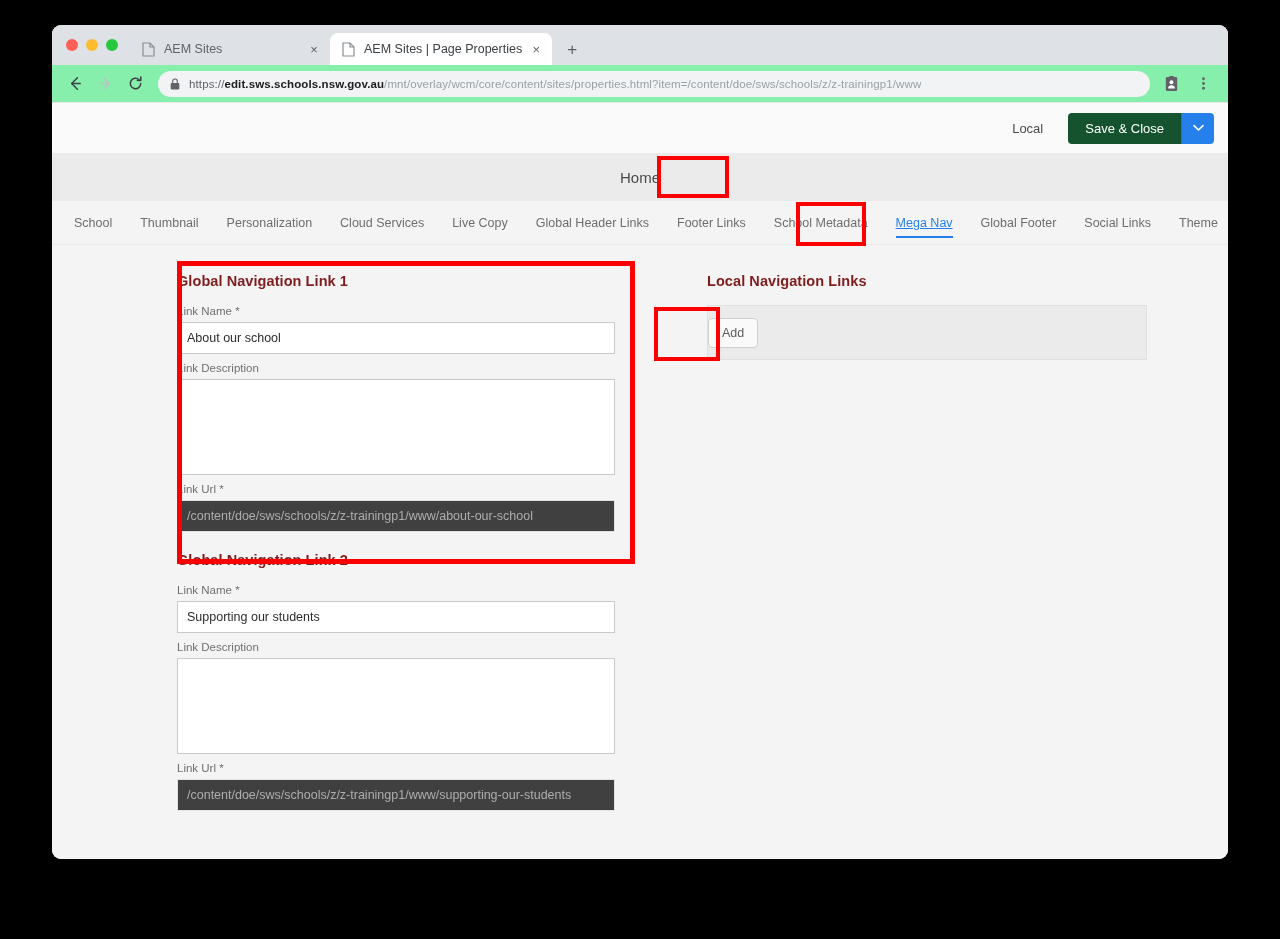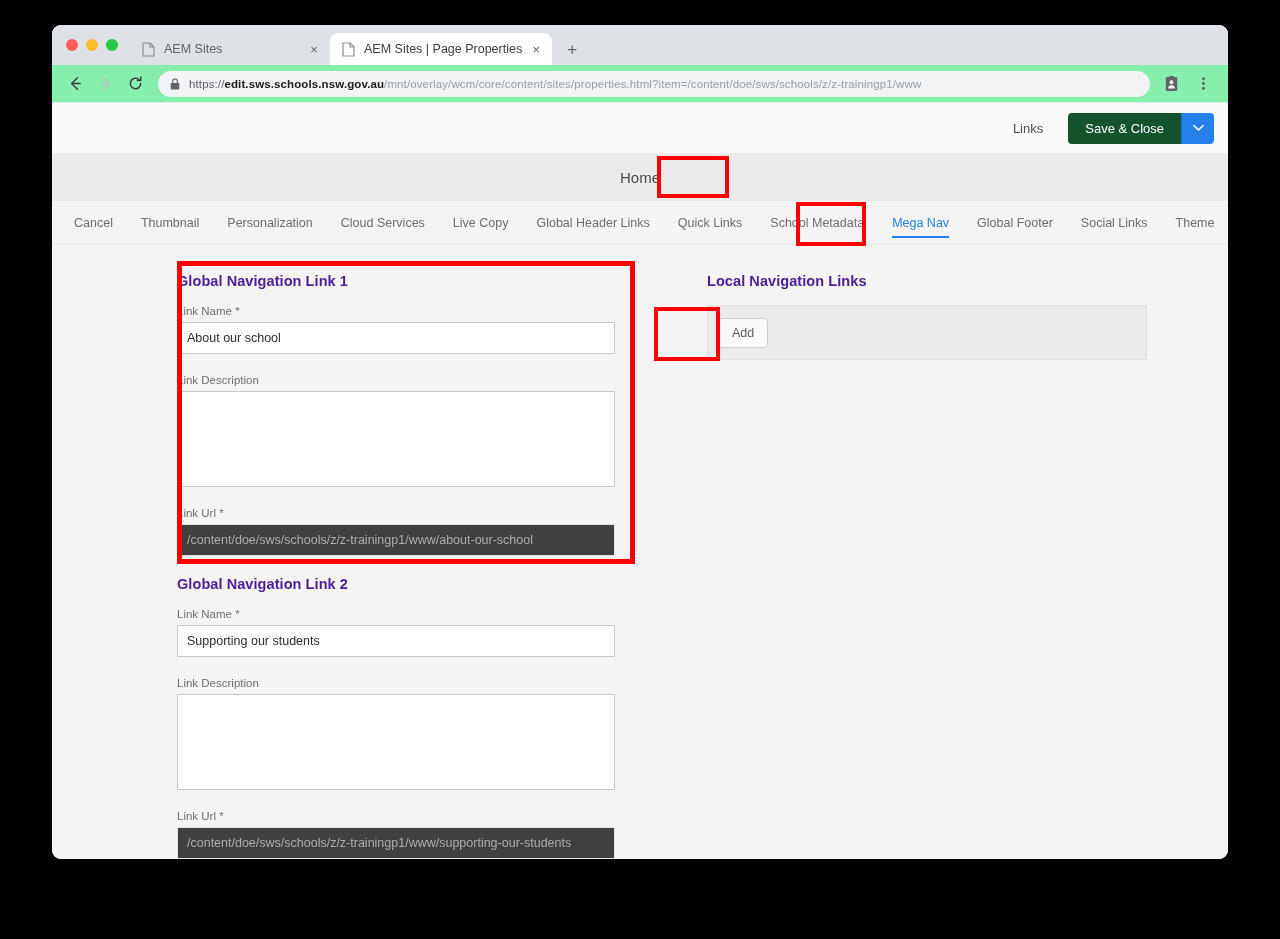--- a/index.html
+++ b/index.html
@@ -228,20 +228,21 @@
     color: #6e6e6e;
     padding: 0 14px;
     height: 44px;
     display: flex;
     align-items: center;
     white-space: nowrap;
     position: relative;
   }
   .aem-tab.active {
     color: #2680eb;
+    text-decoration: underline;
   }
   .aem-tab.active::after {
     content: "";
     position: absolute;
     left: 14px; right: 14px;
     bottom: 7px;
     height: 2px;
     background: #2680eb;
   }
   .tab-hl {
@@ -260,27 +261,27 @@
     padding: 28px 0 0 0;
     position: relative;
     height: 100%;
   }
   .col-left { width: 600px; padding-left: 125px; }
   .col-right { width: 500px; padding-left: 55px; }
 
   .section-title {
     font-size: 14.5px;
     font-weight: 700;
-    color: #4c1d95;
+    color: #7f1d1d;
     margin-bottom: 16px;
     letter-spacing: 0.005em;
   }
   .section-title.sec2 { margin-top: 20px; }
 
-  .fld { margin-bottom: 20px; }
+  .fld { margin-bottom: 8px; }
   .fld-label {
     font-size: 11.5px;
     color: #707070;
     margin-bottom: 5px;
     display: block;
   }
   .txt-input {
     width: 438px;
     height: 32px;
     background: #ffffff;
@@ -319,21 +320,20 @@
     pointer-events: none;
   }
 
   .multifield {
     width: 440px;
     min-height: 55px;
     background: #ebebeb;
     border: 1px solid #e0e0e0;
     display: flex;
     align-items: center;
-    padding: 10px;
   }
   .btn-add {
     background: #fafafa;
     border: 1px solid #cfcfcf;
     border-radius: 4px;
     font-size: 12.5px;
     color: #5c5c5c;
     padding: 7px 13px;
     font-family: inherit;
   }
@@ -429,44 +429,44 @@
             <circle cx="9" cy="9" r="1.5" fill="#5f6368"></circle>
             <circle cx="9" cy="14" r="1.5" fill="#5f6368"></circle>
           </svg>
       </div>
     </div>
   </div>
 
   <div class="page">
 
     <div class="aem-actionbar">
-      <button class="btn-cancel">Links</button>
+      <button class="btn-cancel">Local</button>
       <div class="btn-save-group">
         <button class="btn-save">Save &amp; Close</button>
         <button class="btn-save-caret">
           <svg width="11" height="8" viewBox="0 0 11 8">
               <path d="M1 1.6L5.5 6 10 1.6" fill="none" stroke="#ffffff" stroke-width="1.5" stroke-linecap="round" stroke-linejoin="round"></path>
             </svg>
         </button>
       </div>
     </div>
 
     <div class="aem-titlebar">
       <span class="aem-title">Home</span>
       <span class="title-hl"></span>
     </div>
 
     <div class="aem-tabs">
-      <div class="aem-tab">Cancel</div>
+      <div class="aem-tab">School</div>
       <div class="aem-tab">Thumbnail</div>
       <div class="aem-tab">Personalization</div>
       <div class="aem-tab">Cloud Services</div>
       <div class="aem-tab">Live Copy</div>
       <div class="aem-tab">Global Header Links</div>
-      <div class="aem-tab">Quick Links</div>
+      <div class="aem-tab">Footer Links</div>
       <div class="aem-tab">School Metadata</div>
       <div class="aem-tab active">Mega Nav</div>
       <div class="aem-tab">Global Footer</div>
       <div class="aem-tab">Social Links</div>
       <div class="aem-tab">Theme</div>
       <span class="tab-hl"></span>
     </div>
 
     <div class="form-body">
 

